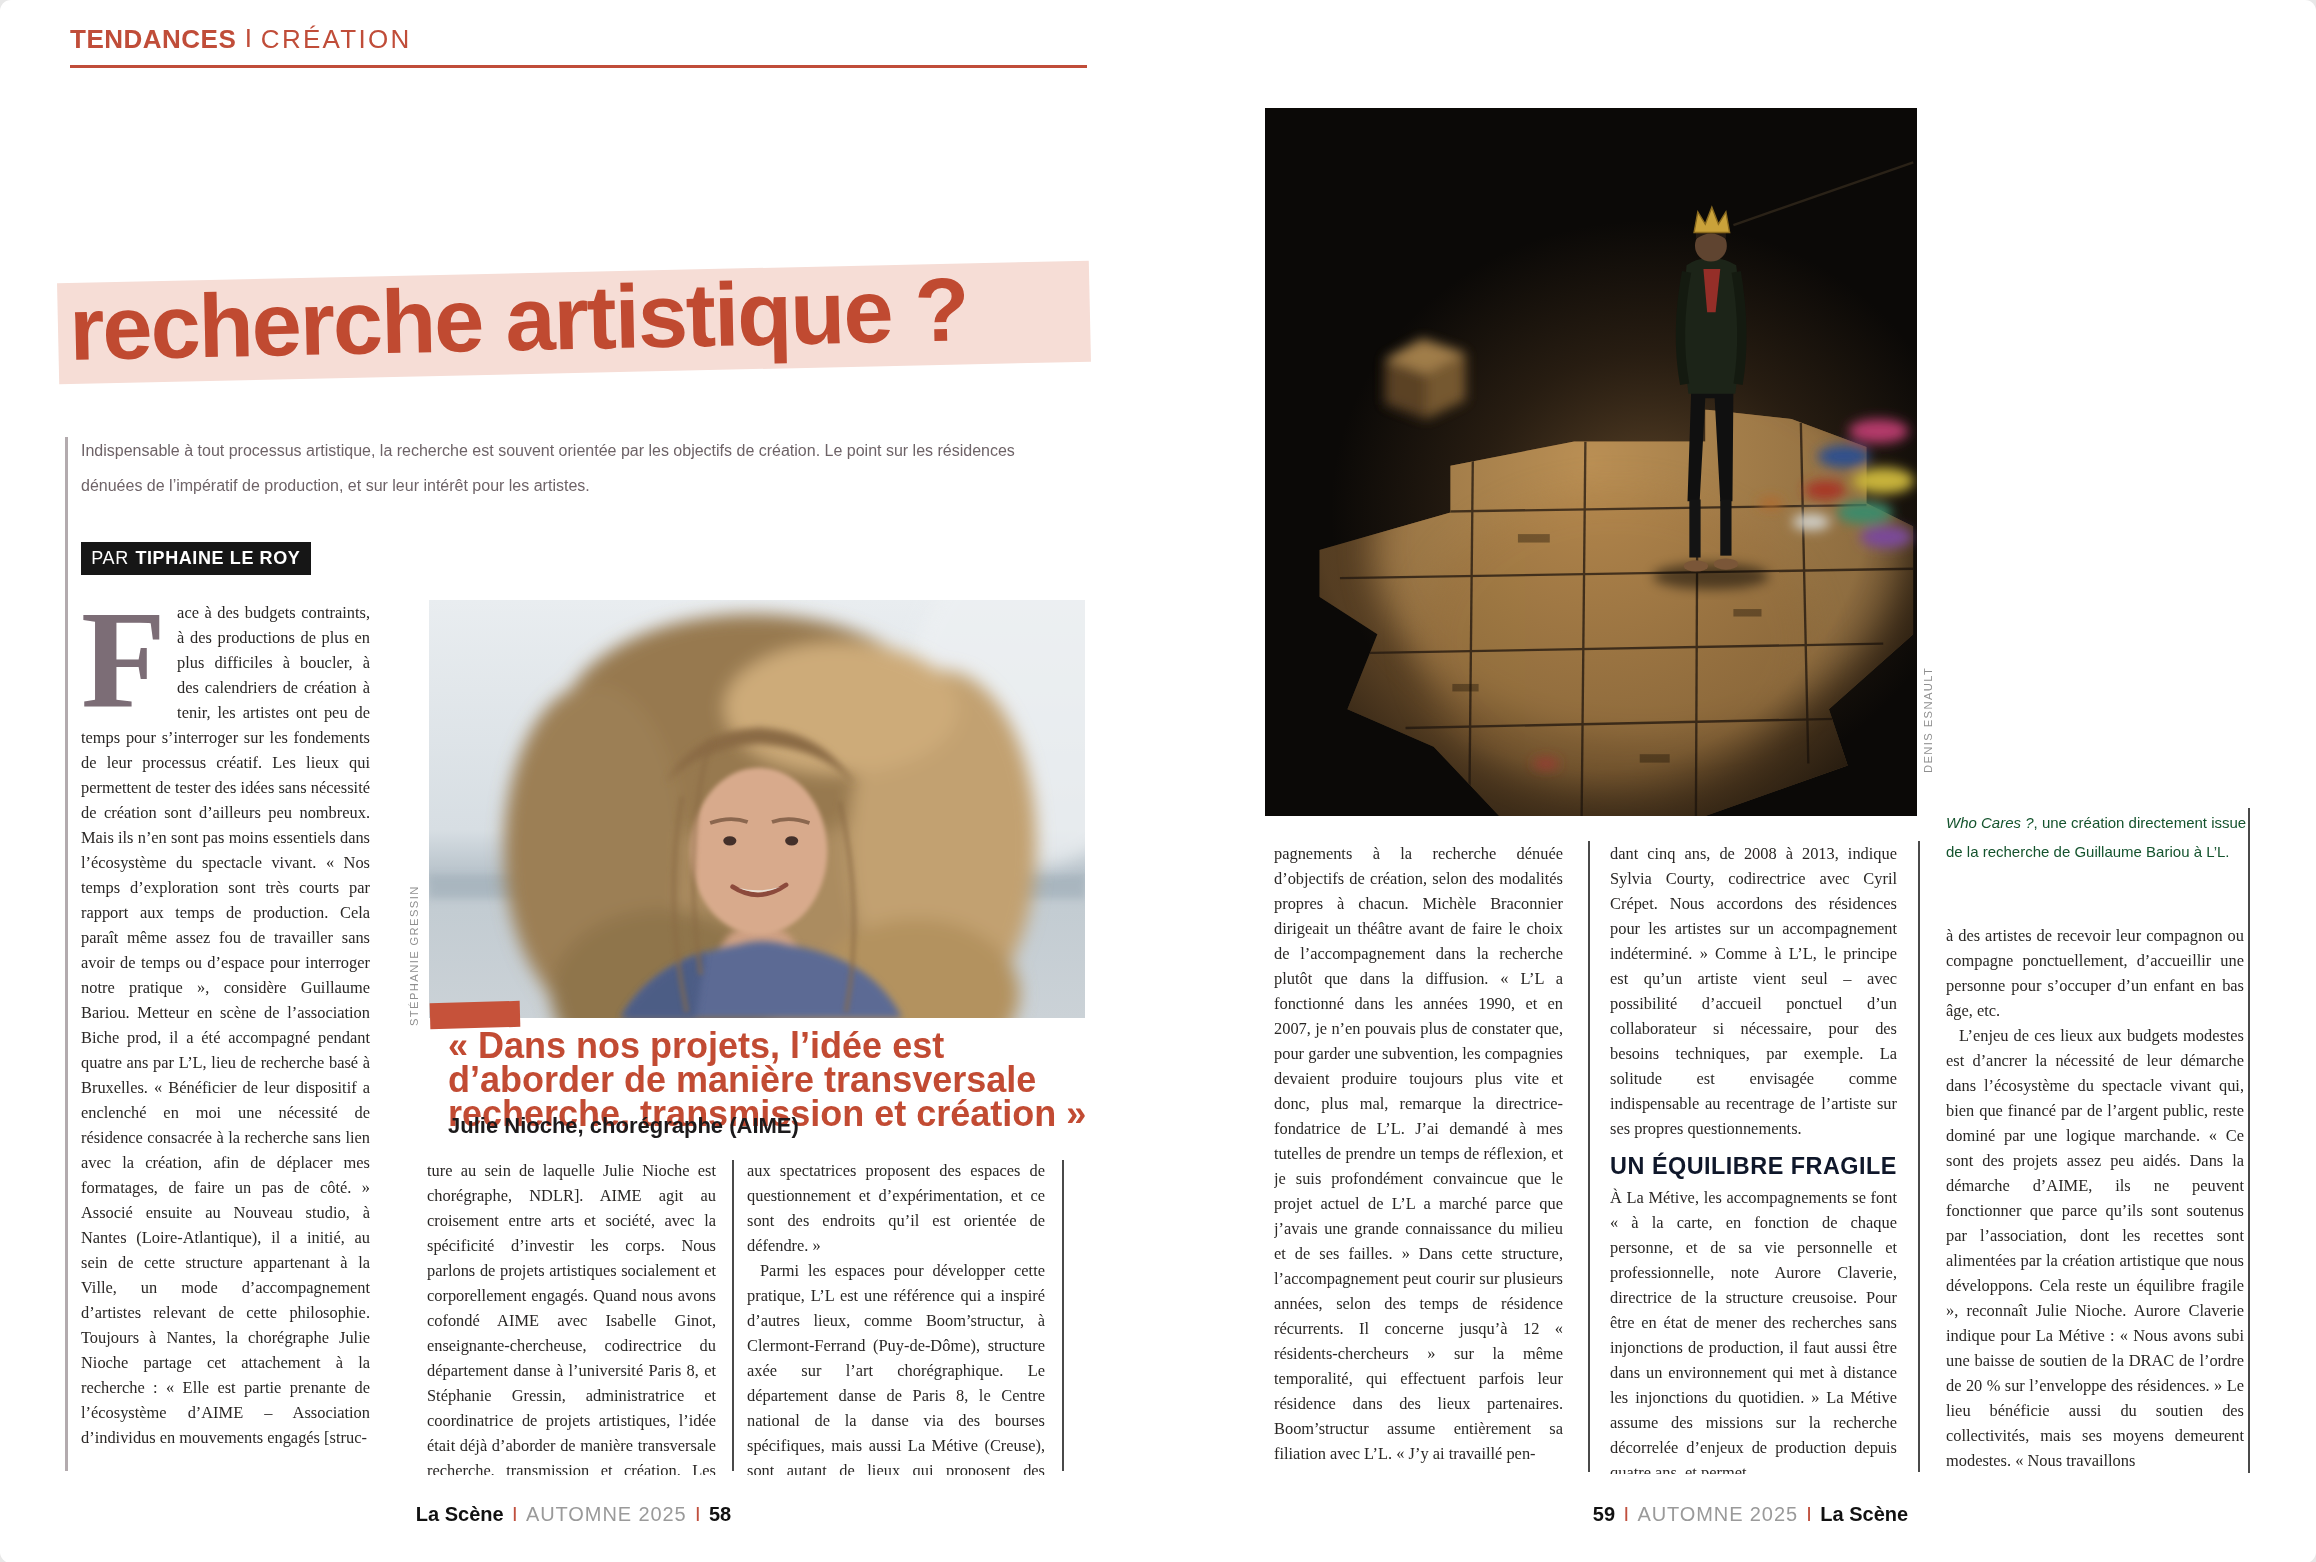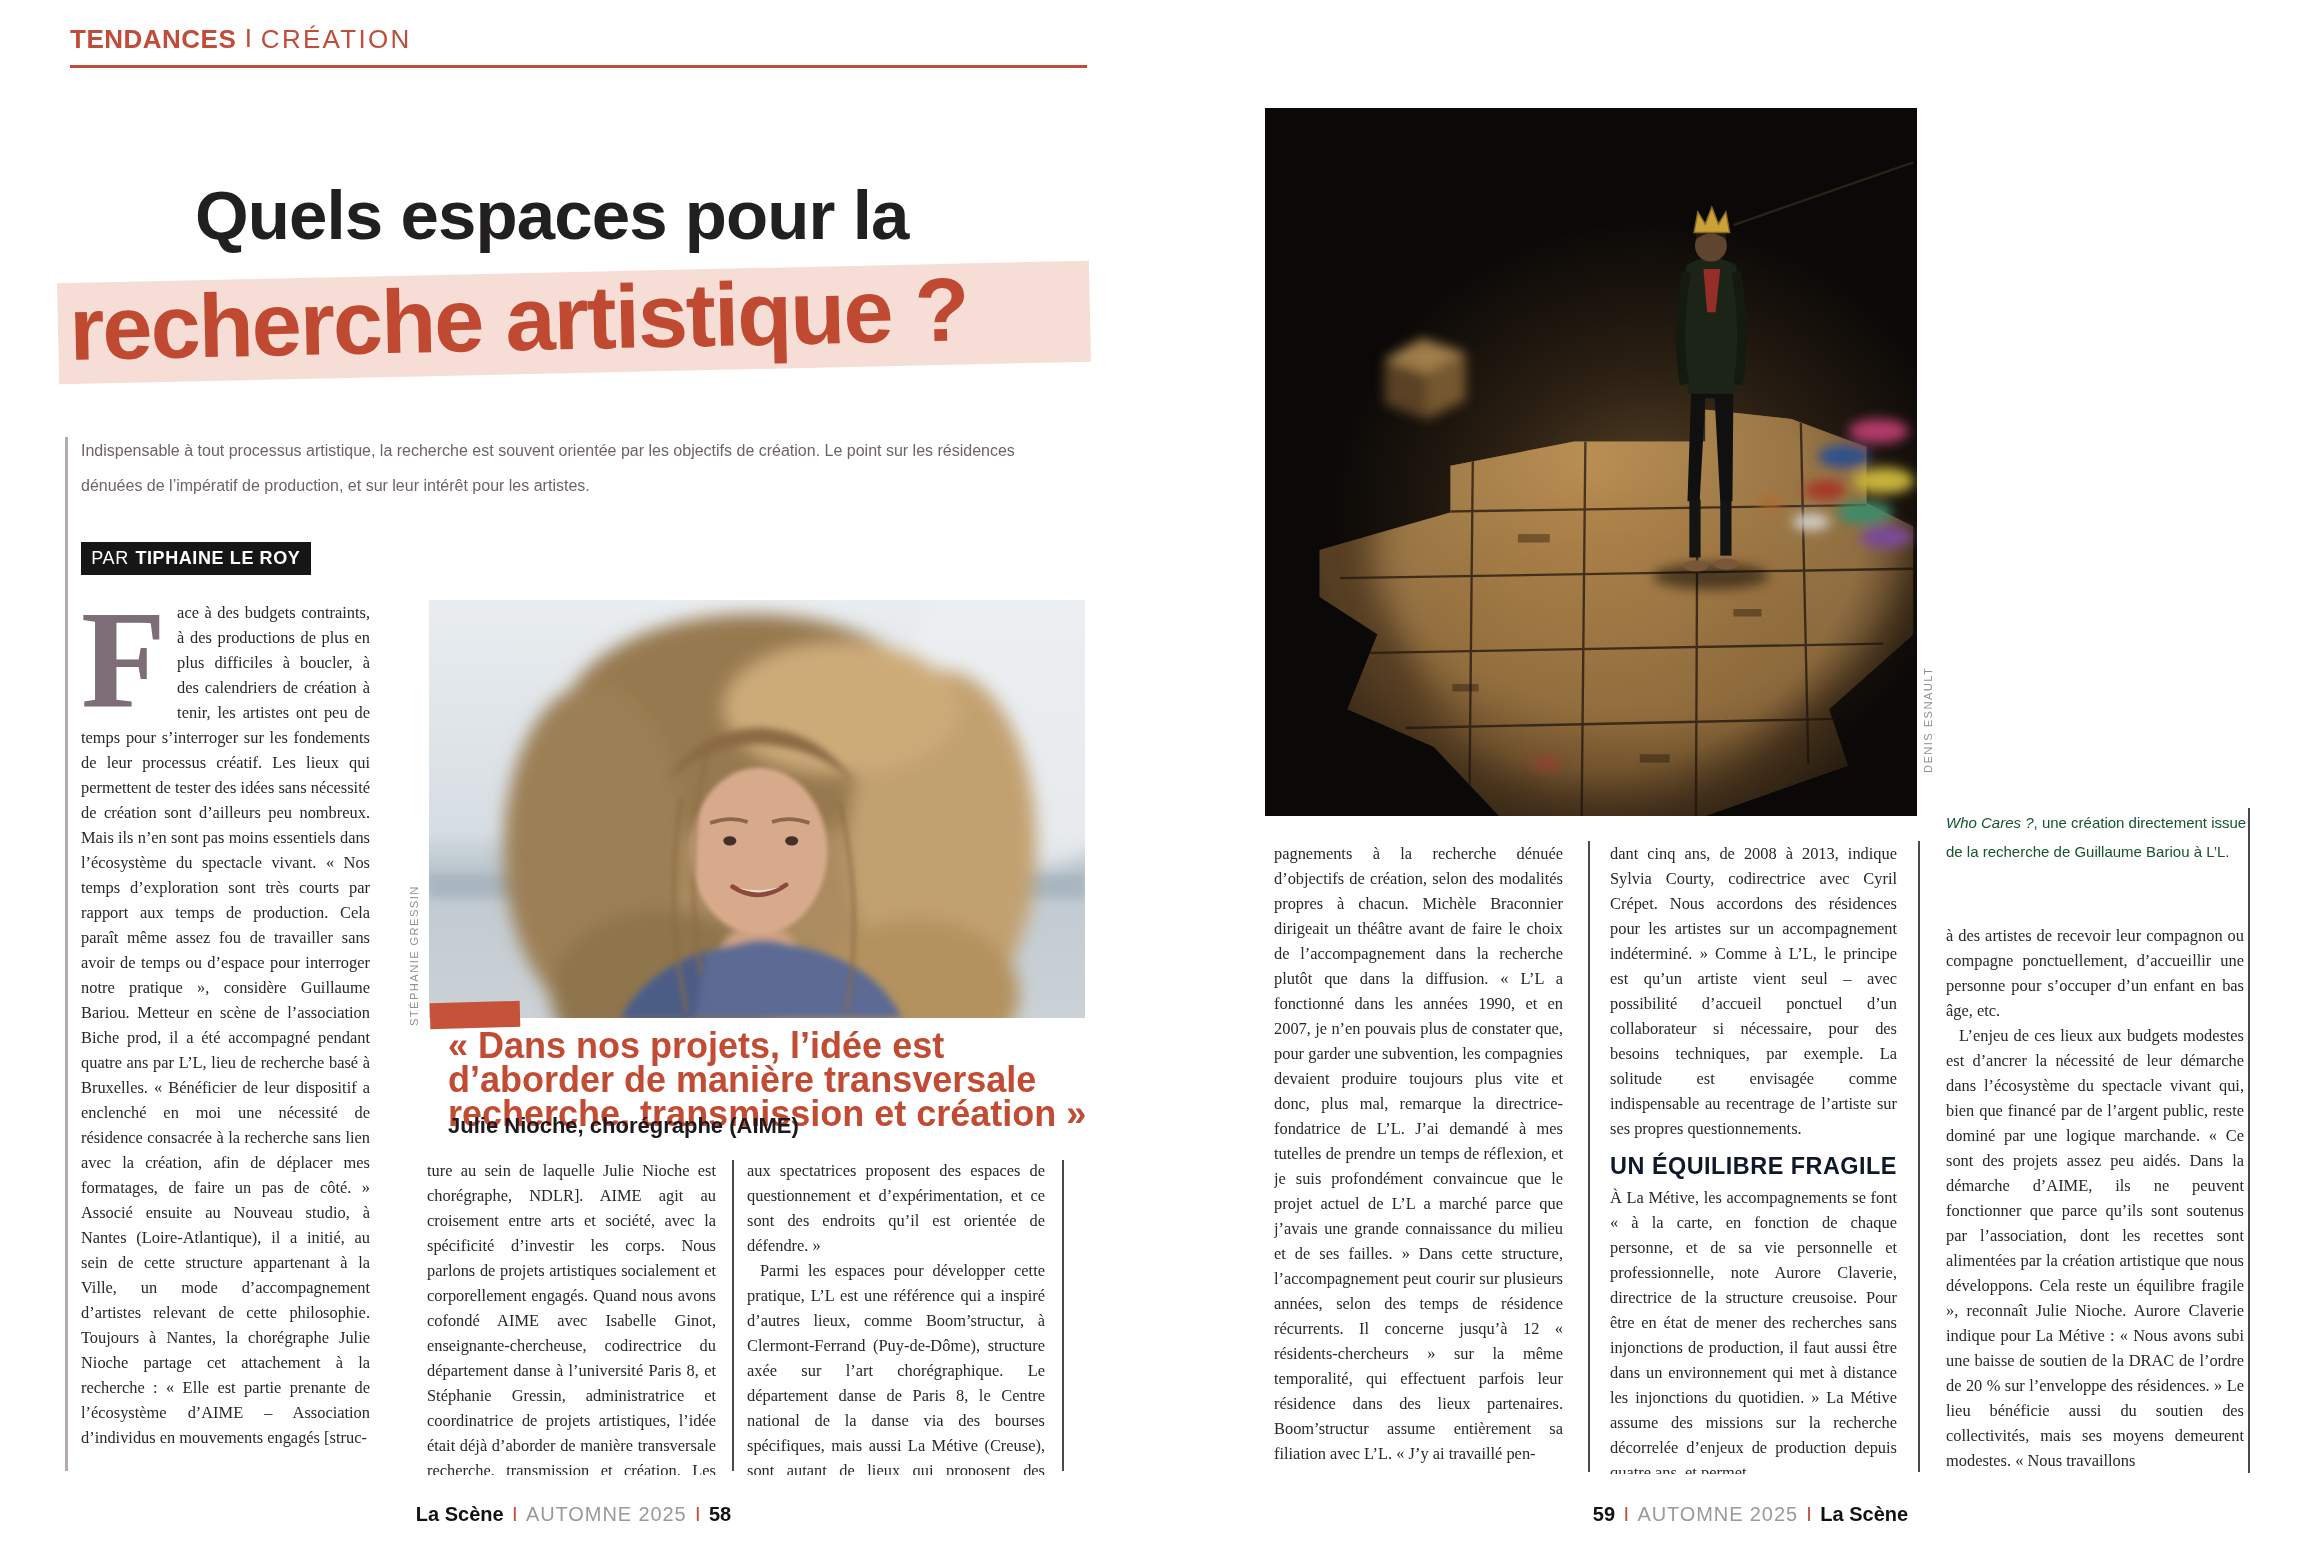--- a/index.html
+++ b/index.html
@@ -1,17 +1,17 @@
 <!DOCTYPE html>
 <html lang="fr" style="font-size:15px"><head>
 <meta charset="utf-8">
 <style>
   html,body{margin:0;padding:0;background:#e8e8e8;}
   #spread{position:relative;width:2316px;height:1563px;background:#ffffff;overflow:hidden;
-          font-family:"Liberation Sans",sans-serif;}
+          font-family:"Liberation Sans",sans-serif;border-radius:11px;}
   .abs{position:absolute;}
 
   
   #kicker{left:70px;top:24px;font-size:26px;color:#c04d39;letter-spacing:0.5px;white-space:nowrap;}
   #kicker .k-section{font-weight:800;}
   #kicker .k-sep{font-weight:300;margin:0 8.4px;position:relative;top:-0.9px;}
   #kicker .k-topic{font-weight:400;letter-spacing:2.3px;}
   #kicker-rule{left:70px;top:65px;width:1017px;height:2.8px;background:#c04d39;}
 
   
@@ -83,21 +83,20 @@
 </head>
 <body>
 
 <div id="spread">
 
   <div class="abs" id="kicker">
     <span class="k-section">TENDANCES</span><span class="k-sep">I</span><span class="k-topic">CRÉATION</span>
   </div>
   <div class="abs" id="kicker-rule"></div>
 
-  <div class="abs" id="title-line1">Quels espaces pour la</div>
   <div class="abs" id="title-highlight">
     <div id="title-line2">recherche artistique ?</div>
   </div>
 
   <div class="abs" id="intro-rule"></div>
   <div class="abs" id="standfirst">Indispensable à tout processus artistique, la recherche est souvent orientée par les objectifs de création. Le point sur les résidences dénuées de l’impératif de production, et sur leur intérêt pour les artistes.</div>
   <div class="abs" id="byline">
     <span class="b-prefix">PAR</span><span class="b-name">TIPHAINE LE ROY</span>
   </div>
 

